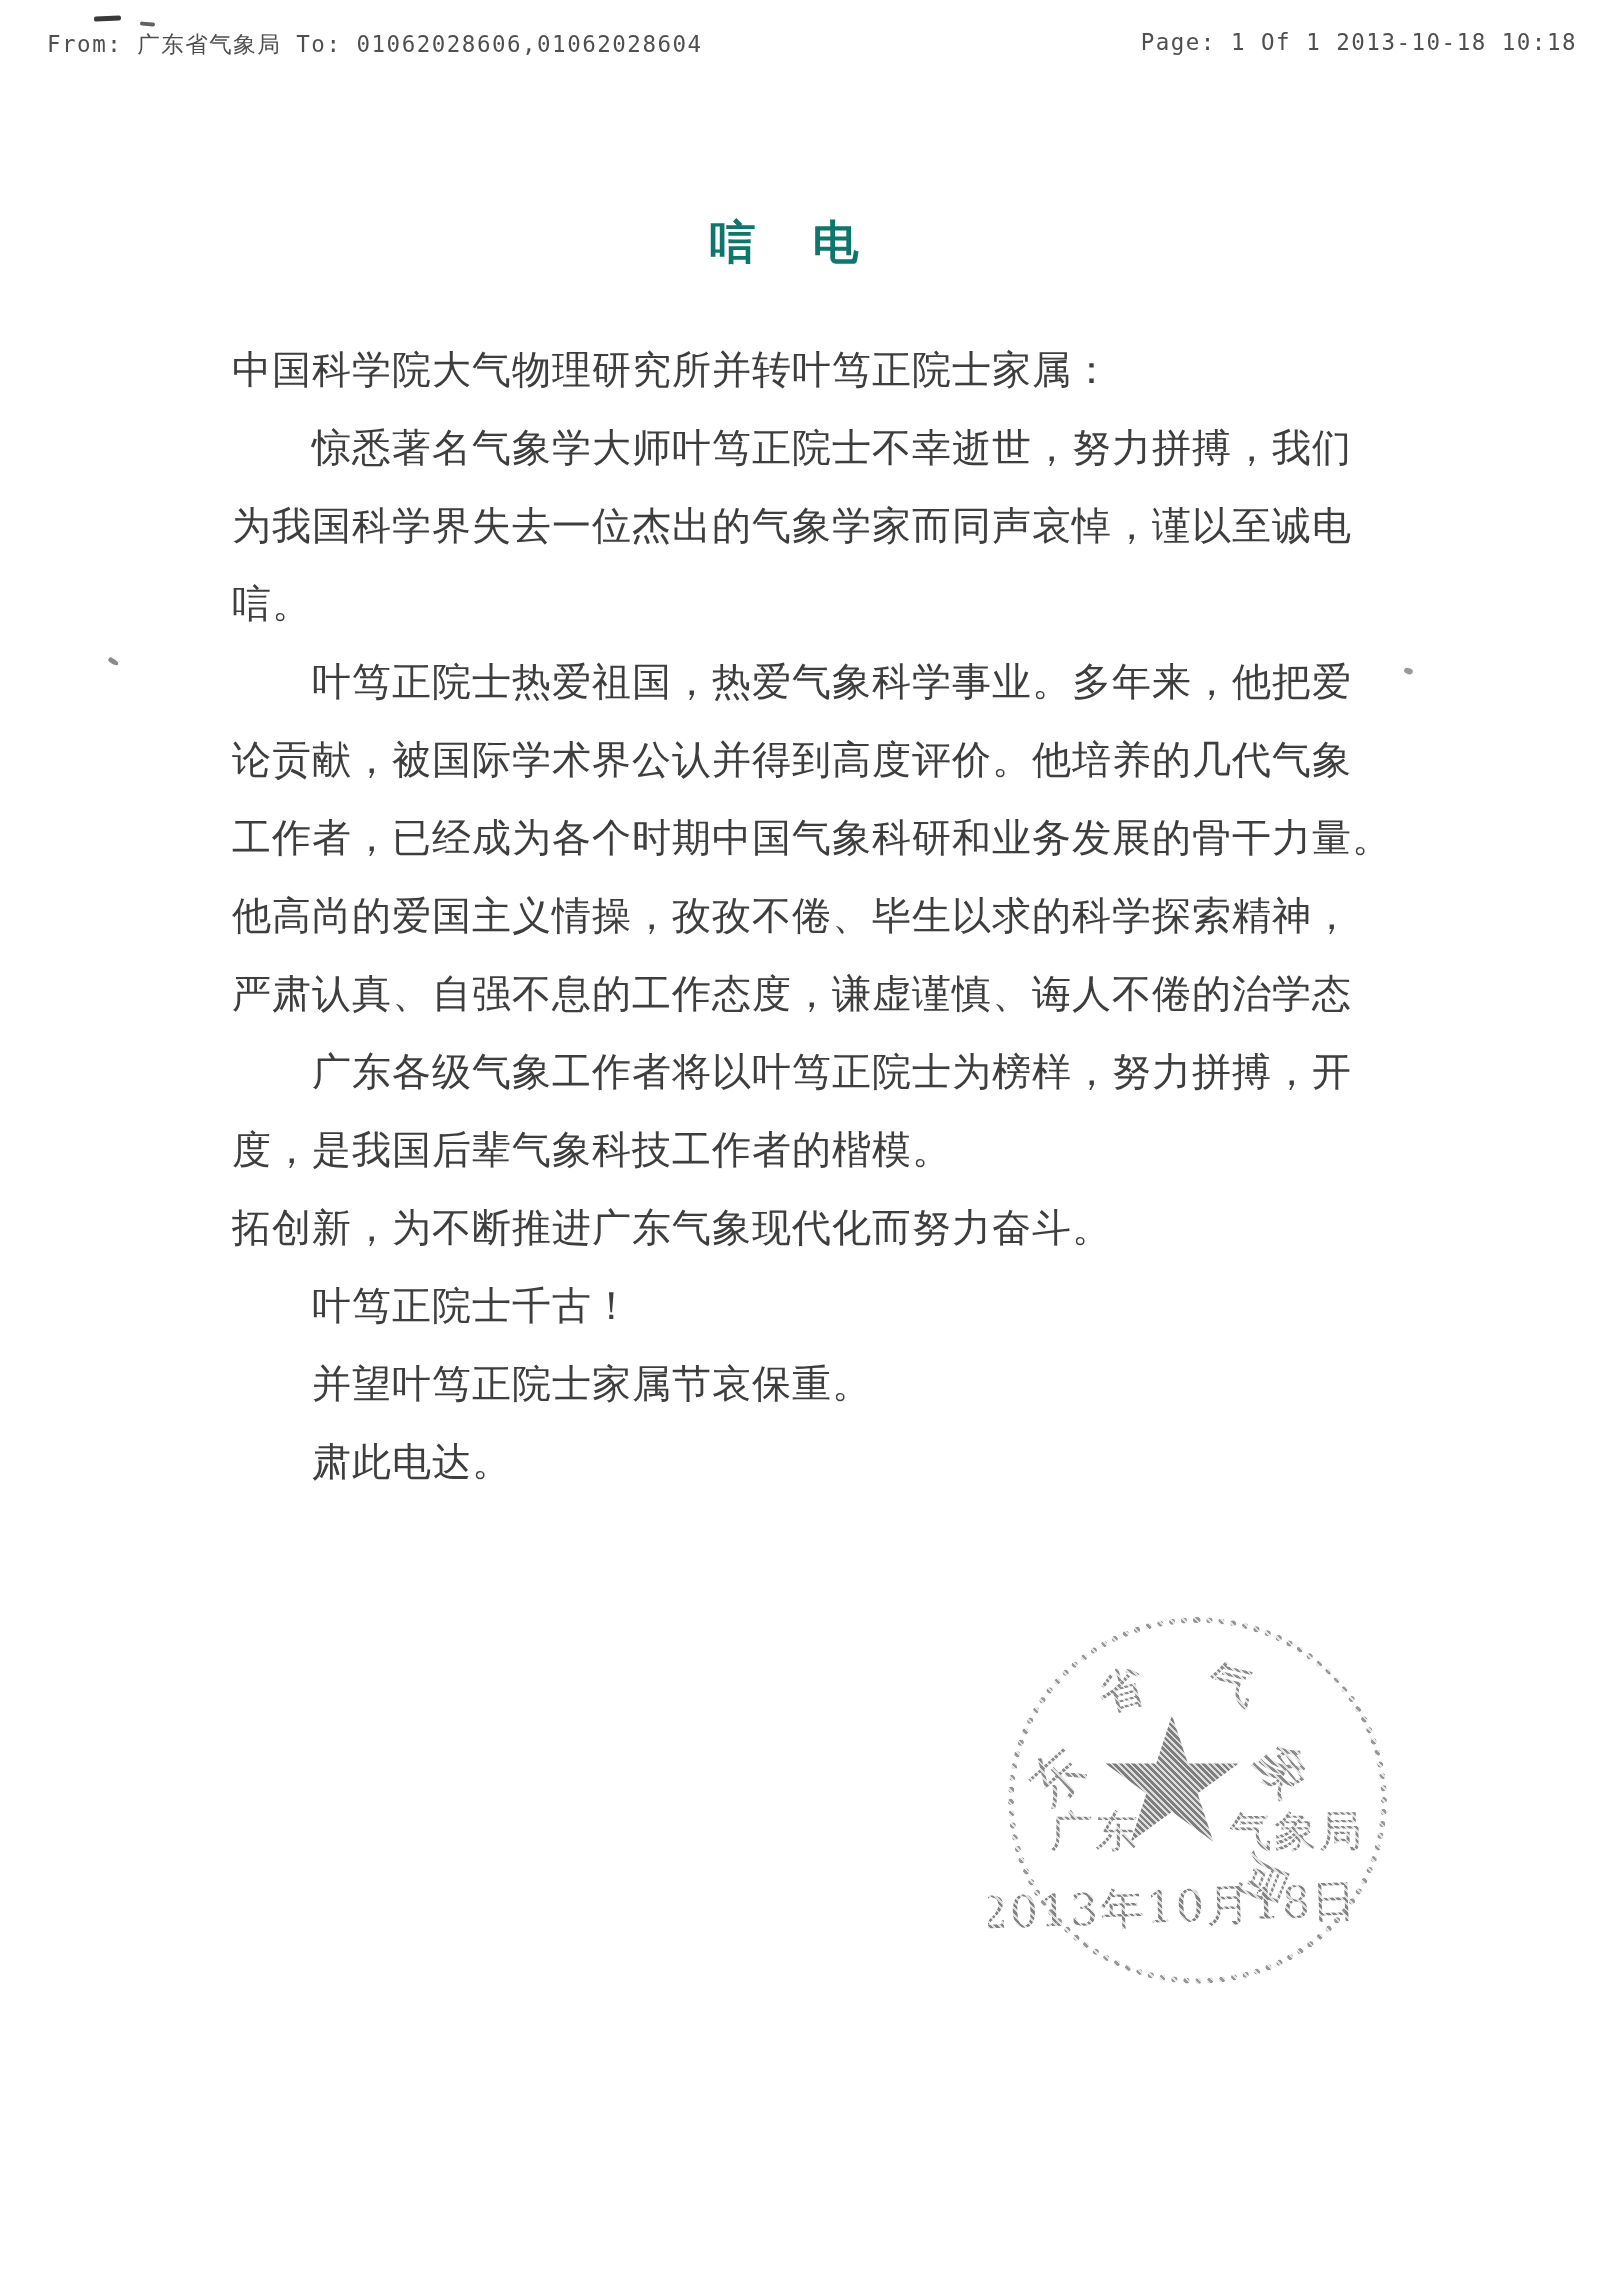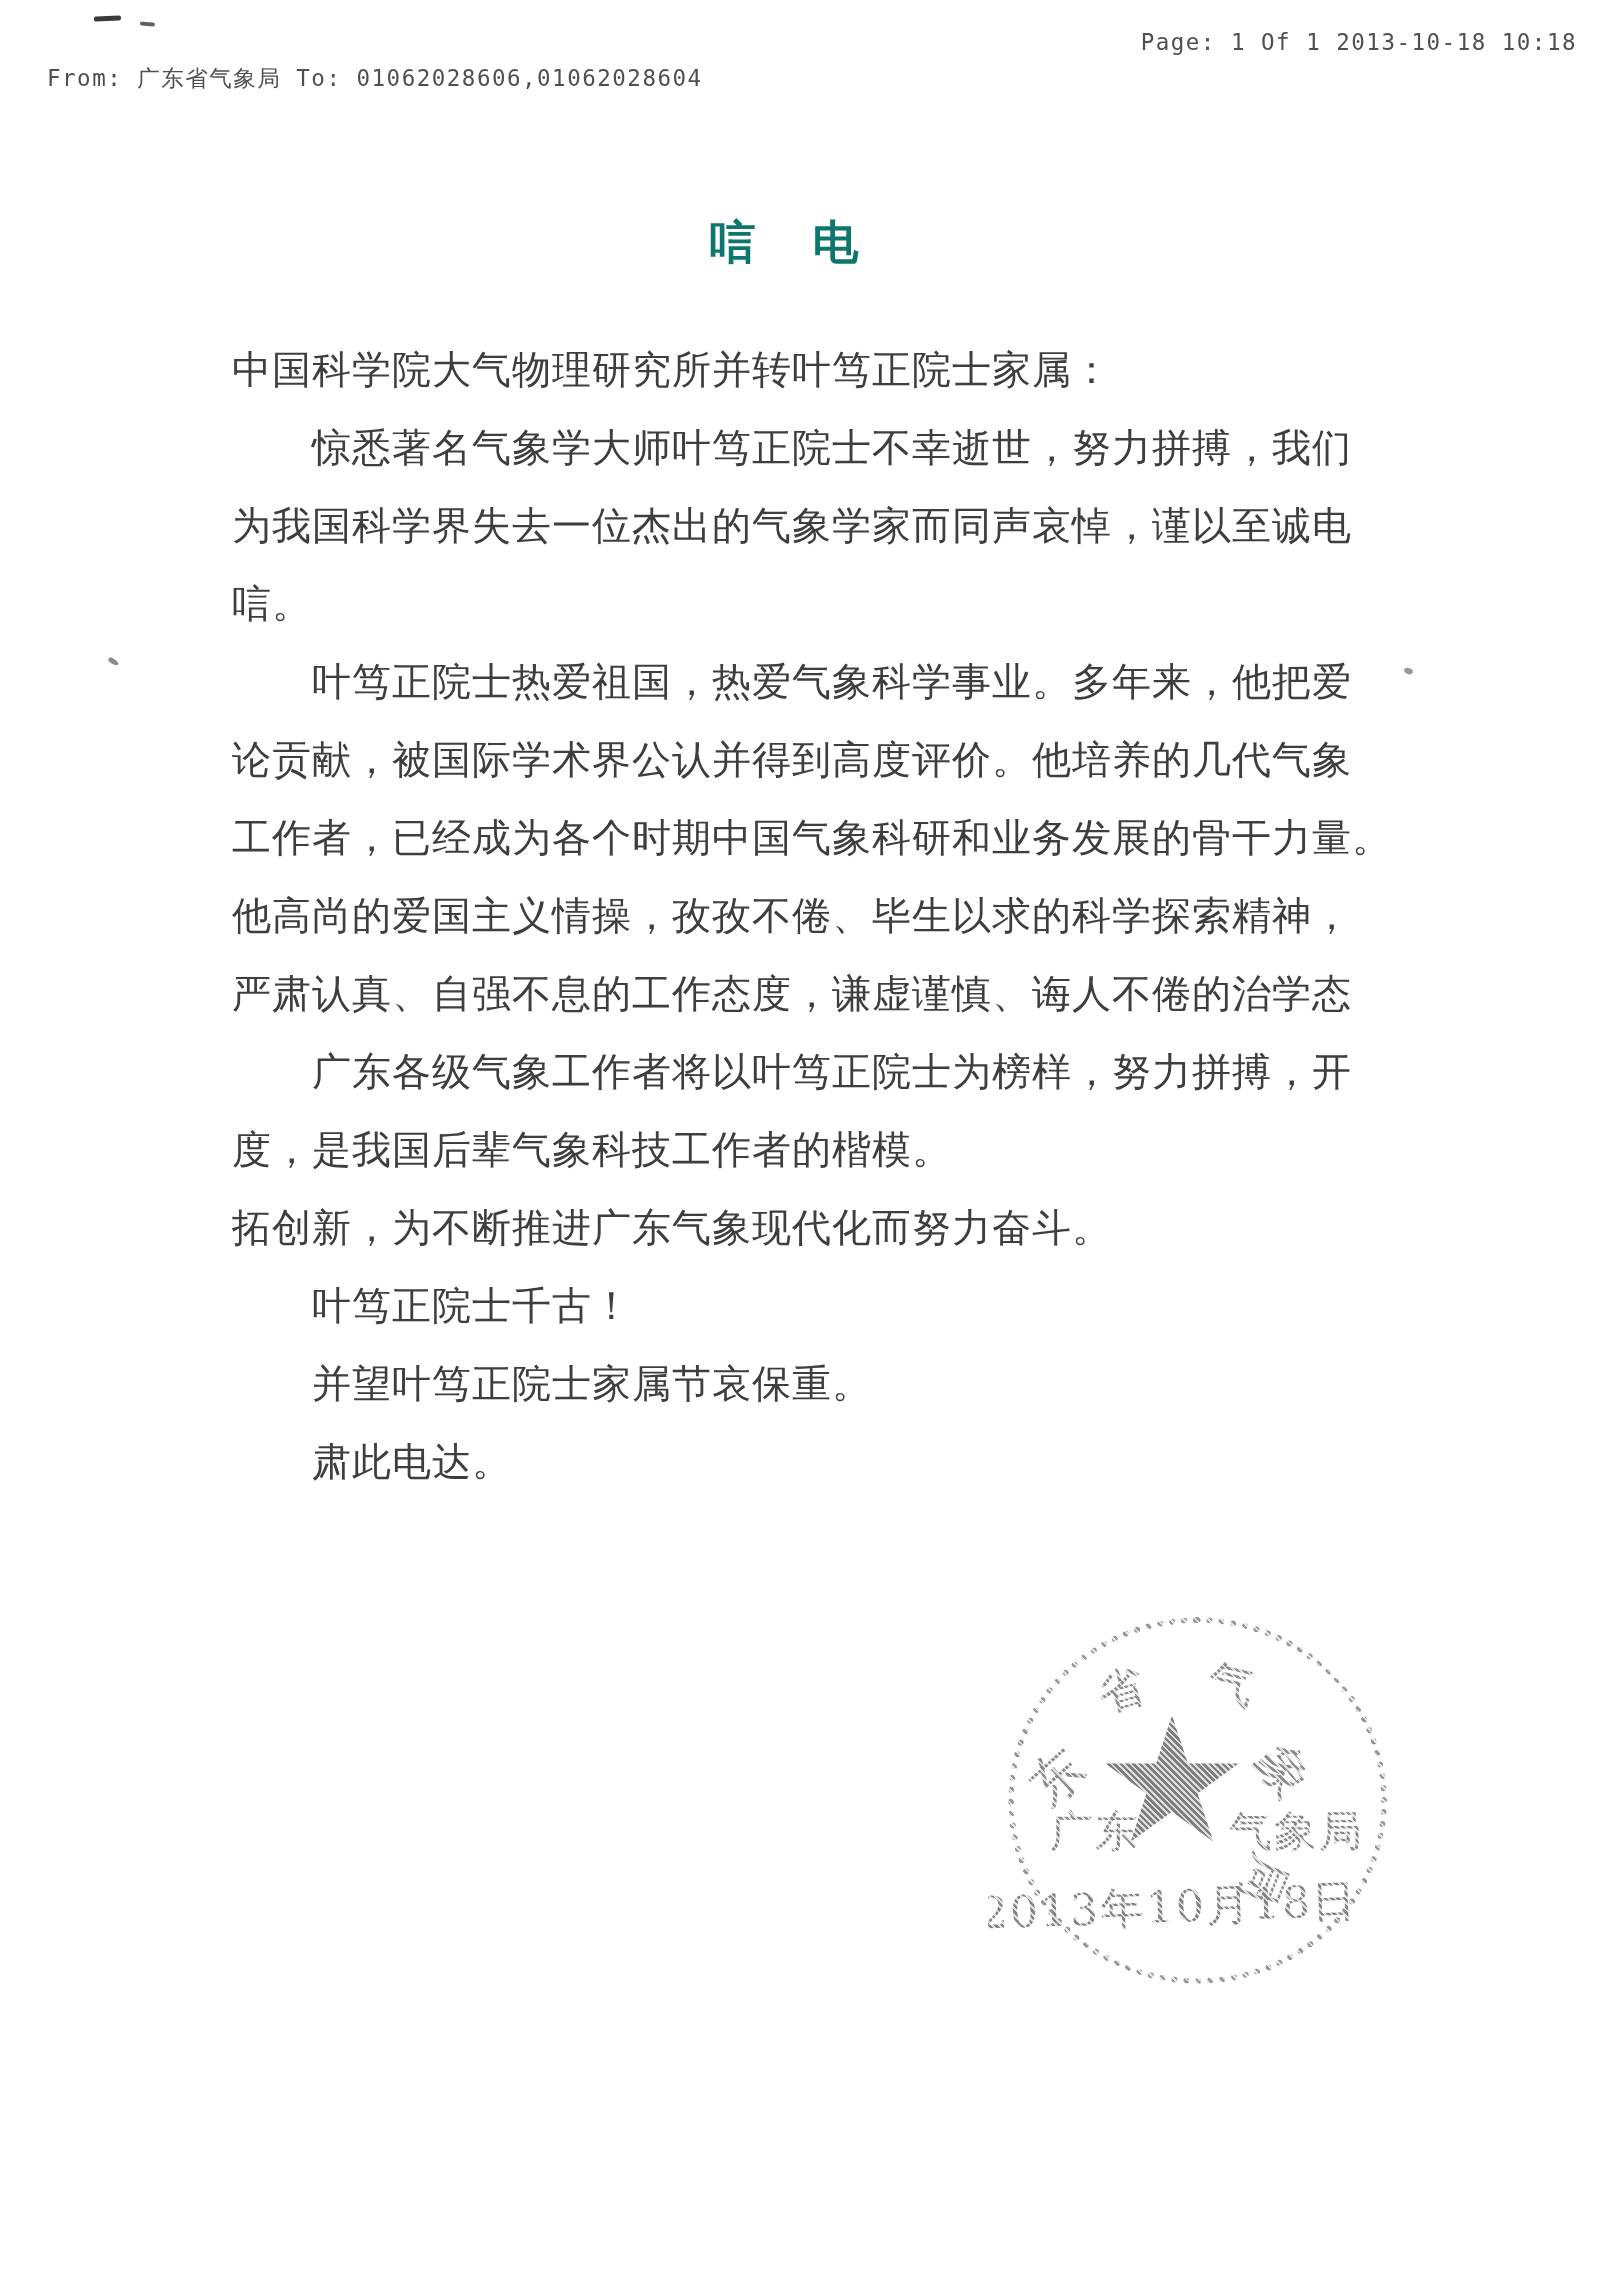--- a/index.html
+++ b/index.html
@@ -7,21 +7,21 @@
     position:relative; width:1620px; height:2292px; margin:0 auto;
     background:#ffffff; overflow:hidden;
     font-family:"DejaVu Serif", serif;
   }
   
   .fax-header span {
     position:absolute; top:29px;
     font-family:"DejaVu Sans Mono", monospace;
     font-size:22.5px; color:#4f4f4f; letter-spacing:1.5px; white-space:nowrap;
   }
-  .fax-from { left:47px;margin-top:34px; }
+  .fax-from { left:47px; }
   .fax-page-info { right:43px; letter-spacing:2px; }
 
   
   .noise { position:absolute; background:#3a3a3a; }
   .noise-top1 { left:94px; top:15.7px; width:27.4px; height:4.9px; transform:rotate(-3deg); border-radius:2px; }
   .noise-top2 { left:140px; top:21.6px; width:14.7px; height:3.9px; transform:rotate(4deg); border-radius:2px; opacity:.8; }
   .noise-comma { left:108px; top:659px; width:10.8px; height:4.9px; background:#8a8a8a; transform:rotate(32deg); border-radius:40% 60% 60% 40%; }
   .noise-dot-right { left:1404px; top:668px; width:8.8px; height:5.9px; background:#999; border-radius:50%; transform:rotate(20deg); }
 
   

